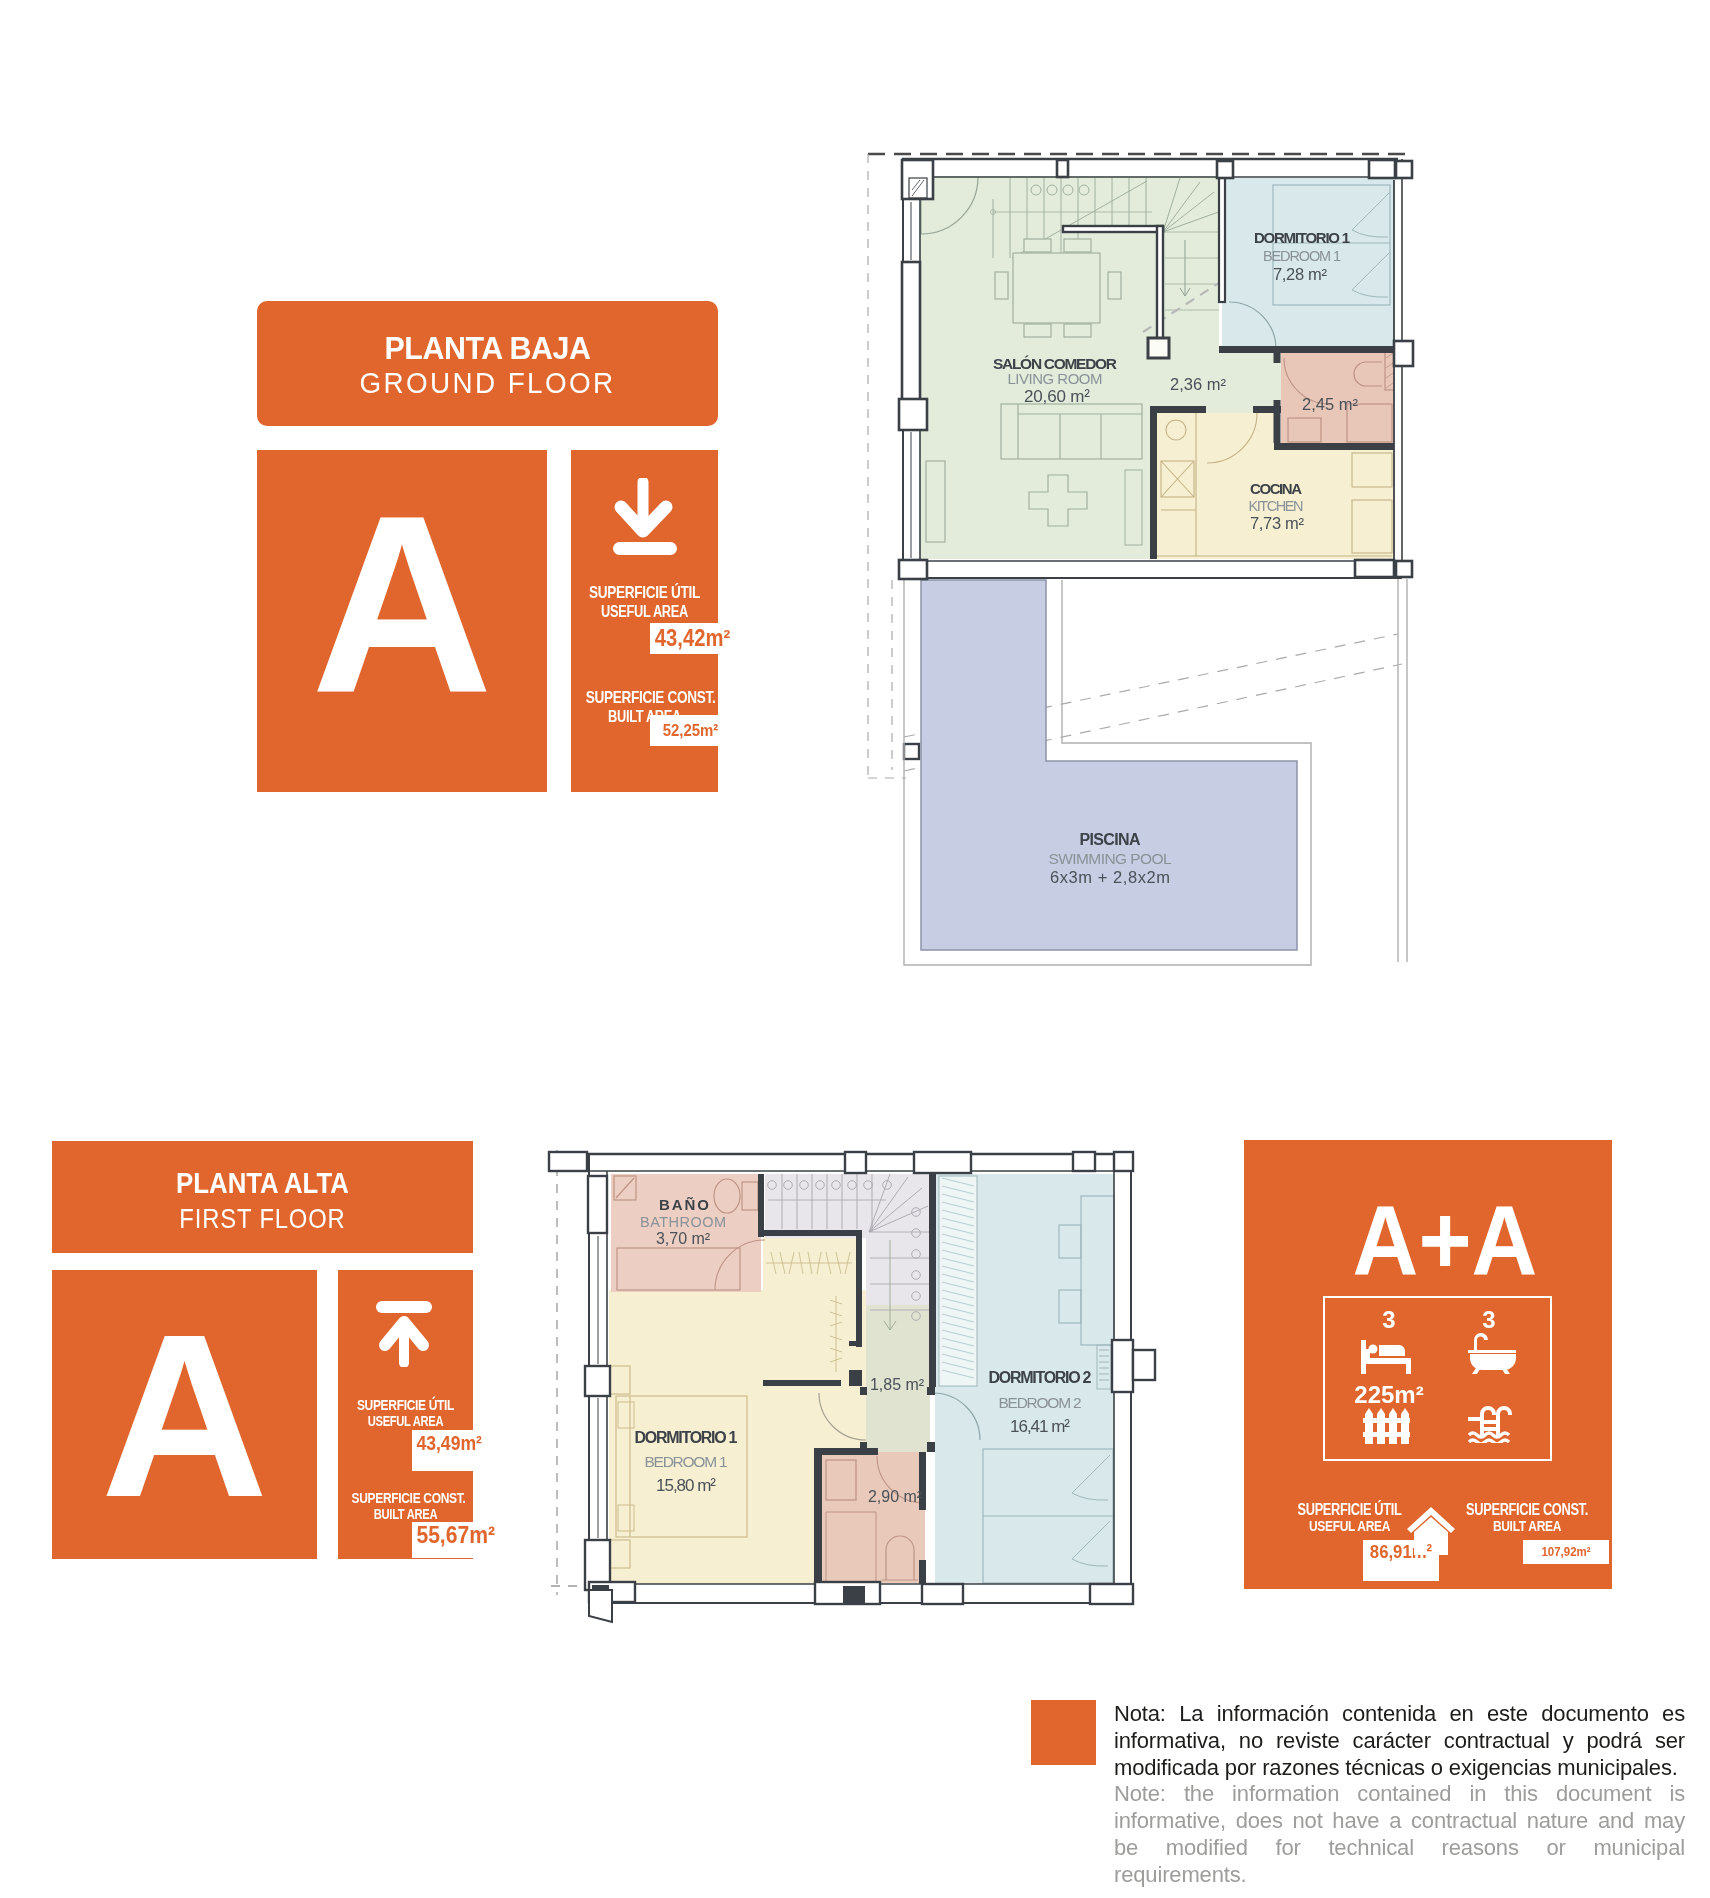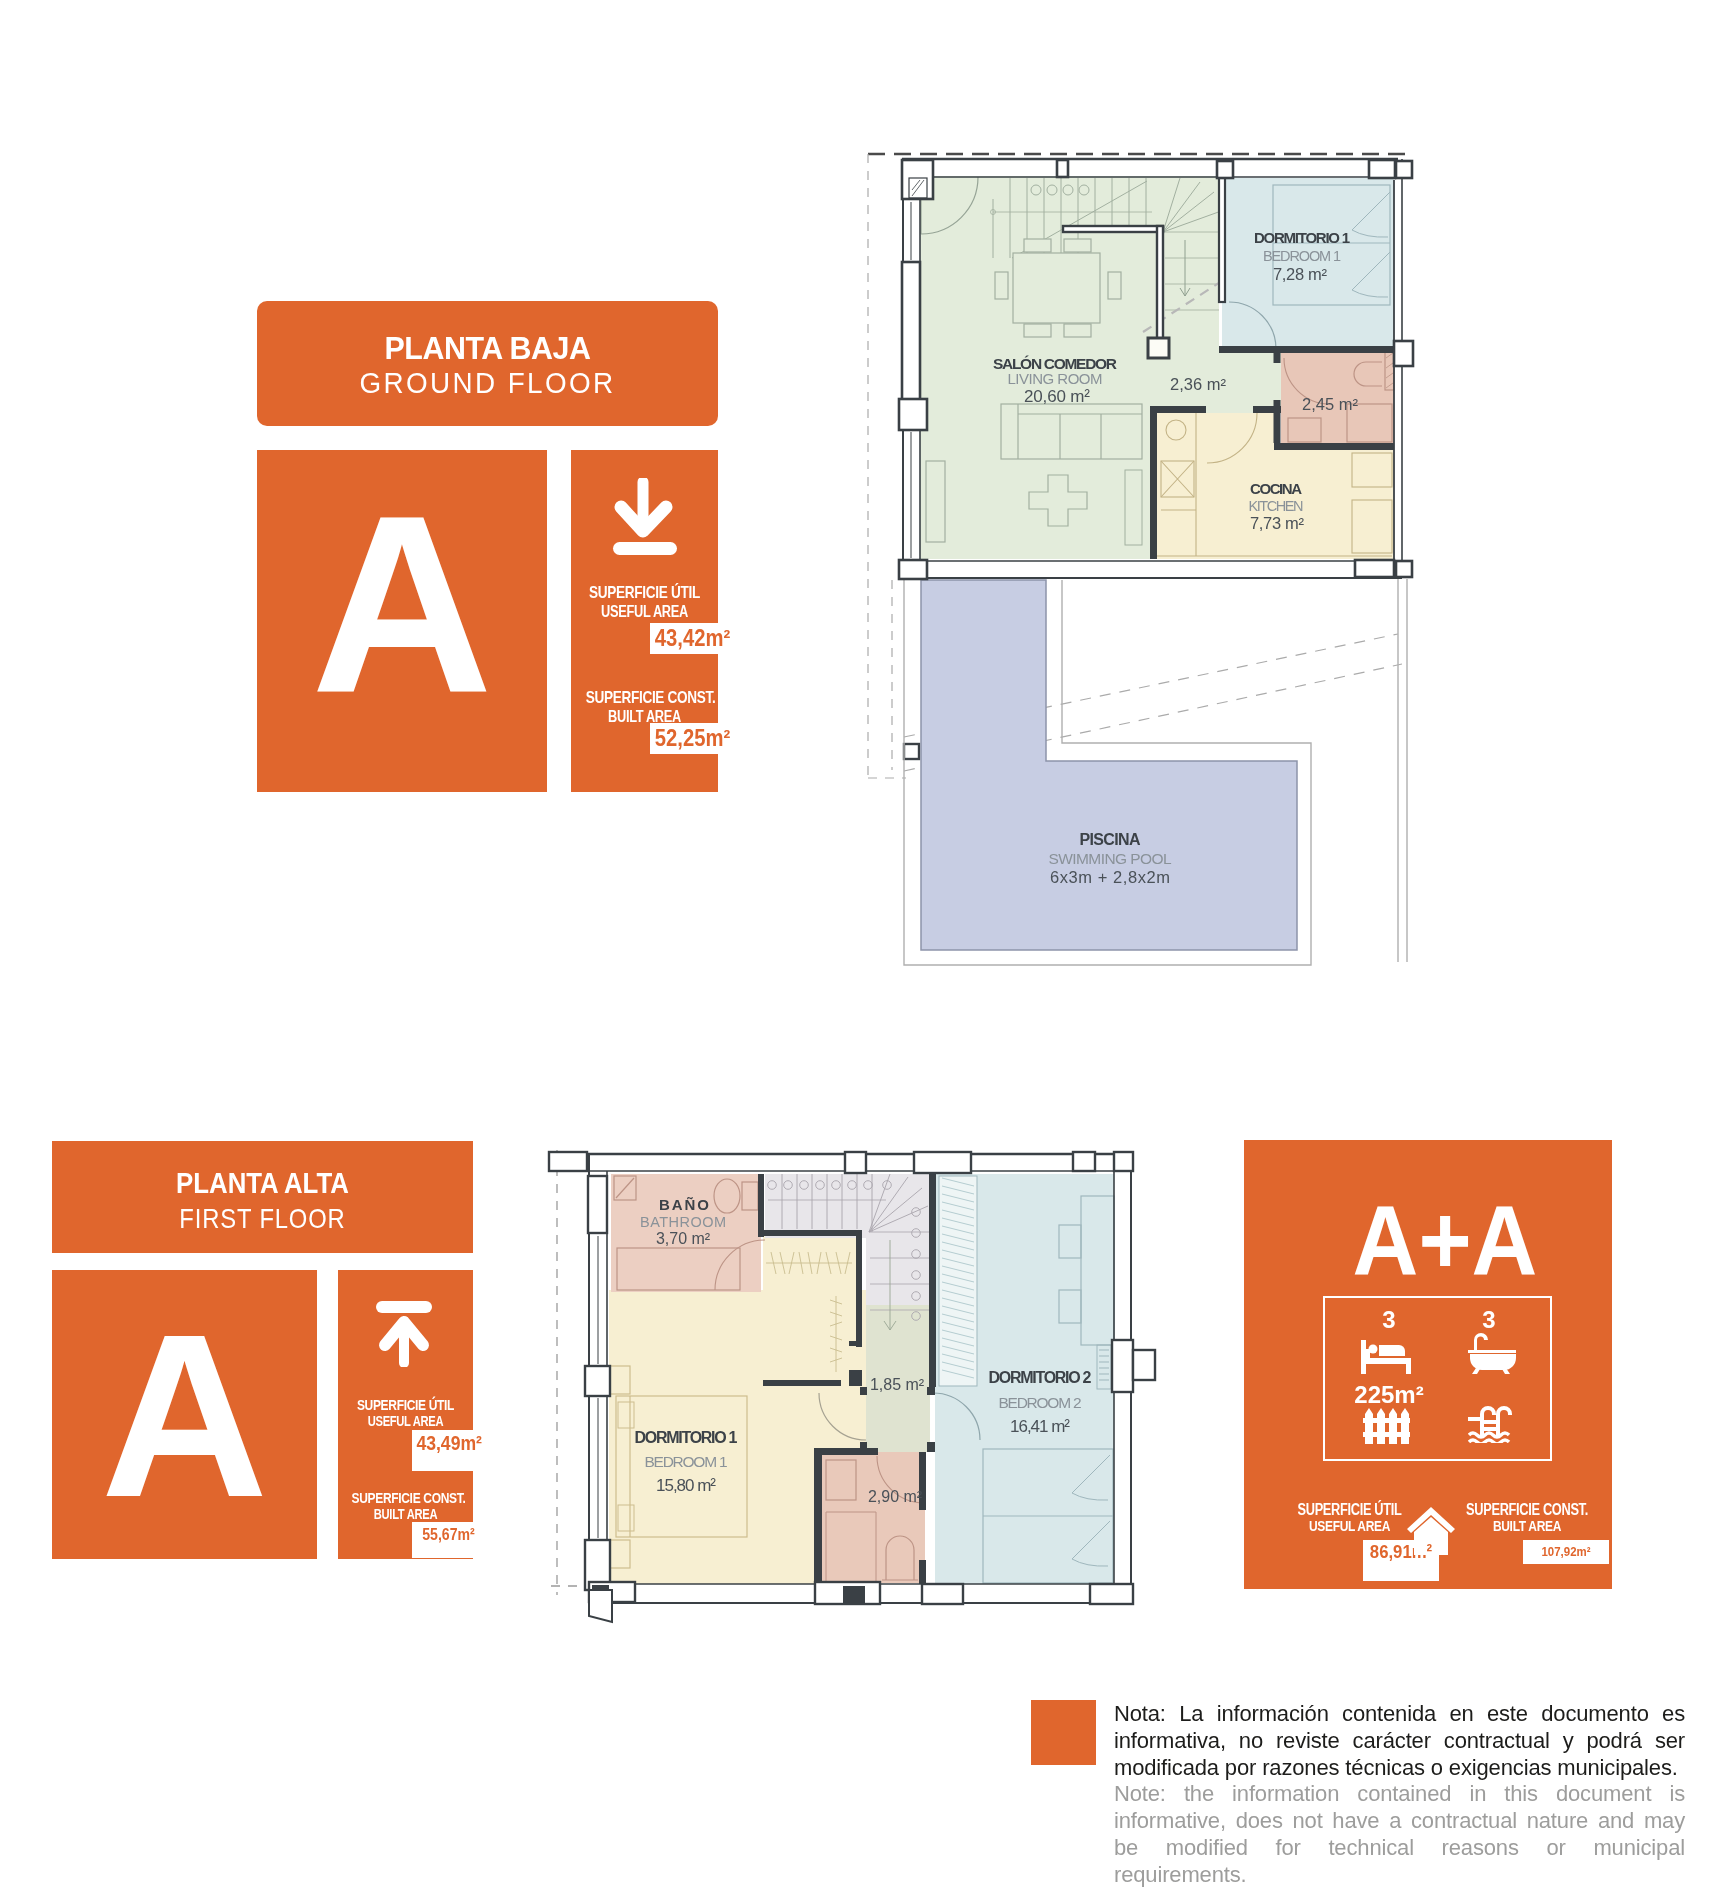--- a/index.html
+++ b/index.html
@@ -36,21 +36,21 @@
     </g>
     <rect x="5" y="64" width="64" height="13" rx="6.5" fill="#fff"></rect>
   </svg>
   <div class="abs ttl lbl" style="left:0;top:133px;width:147px;">SUPERFICIE ÚTIL</div>
   <div class="abs ttl lbl2" style="left:0;top:153px;width:147px;">USEFUL AREA</div>
   <div class="chip" style="left:33px;top:173px;width:81px;height:31px;font-size:23px;line-height:31px;">
         <span class="chiptx">43,42m²</span>
       </div>
   <div class="abs ttl lbl" style="left:0;top:238px;width:147px;">SUPERFICIE CONST.</div>
   <div class="abs ttl lbl2" style="left:0;top:258px;width:147px;">BUILT AREA</div>
-  <div class="chip" style="left:33px;top:273px;width:81px;height:31px;font-size:23px;line-height:31px;">
+  <div class="chip" style="left:33px;top:265px;width:81px;height:31px;font-size:17px;line-height:31px;">
         <span class="chiptx">52,25m²</span>
       </div>
 </div>
 
 <div class="abs orange" style="left:52px;top:1141px;width:421px;height:112px;">
   <div class="abs ttl" style="left:0;top:27px;width:421px;font-size:30px;font-weight:bold;line-height:30px;transform:scaleX(0.86);">PLANTA ALTA</div>
   <div class="abs ttl" style="left:0;top:64px;width:421px;font-size:28px;letter-spacing:1px;line-height:28px;transform:scaleX(0.85);">FIRST FLOOR</div>
 </div>
 
 <div class="abs orange" style="left:52px;top:1270px;width:265px;height:289px;">
@@ -66,21 +66,21 @@
       <path d="M10 44 L29 21 L48 44" stroke-width="12"></path>
     </g>
   </svg>
   <div class="abs ttl lbl" style="left:0;top:126px;width:135px;font-size:15px;">SUPERFICIE ÚTIL</div>
   <div class="abs ttl lbl2" style="left:0;top:143px;width:135px;font-size:14px;">USEFUL AREA</div>
   <div class="chip" style="left:28px;top:160px;width:73px;height:41px;font-size:20px;line-height:26px;">
         <span class="chiptx">43,49m²</span>
       </div>
   <div class="abs ttl lbl" style="left:0;top:219px;width:135px;font-size:15px;">SUPERFICIE CONST.</div>
   <div class="abs ttl lbl2" style="left:0;top:236px;width:135px;font-size:14px;">BUILT AREA</div>
-  <div class="chip" style="left:28px;top:252px;width:73px;height:36px;font-size:16px;line-height:26px;">
+  <div class="chip" style="left:28px;top:252px;width:73px;height:36px;font-size:24px;line-height:26px;">
         <span class="chiptx">55,67m²</span>
       </div>
 </div>
 
 <div class="abs orange" style="left:1244px;top:1140px;width:368px;height:449px;">
   <div class="abs ttl" style="left:17px;top:54px;width:368px;font-size:98px;font-weight:bold;line-height:92px;transform:scaleX(0.93);transform-origin:50% 50%;">A+A</div>
 
   <div class="abs" style="left:79px;top:156px;width:225px;height:161px;border:2px solid #fff;"></div>
 
   <div class="abs ttl" style="left:100px;top:166px;width:90px;font-size:24px;font-weight:bold;">3</div>

